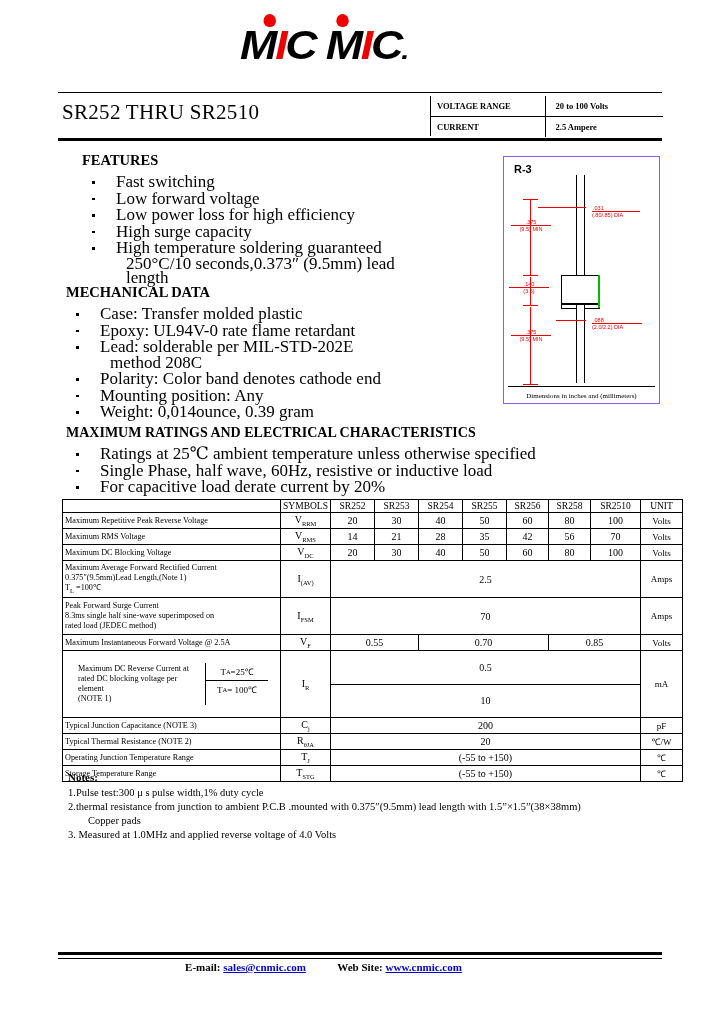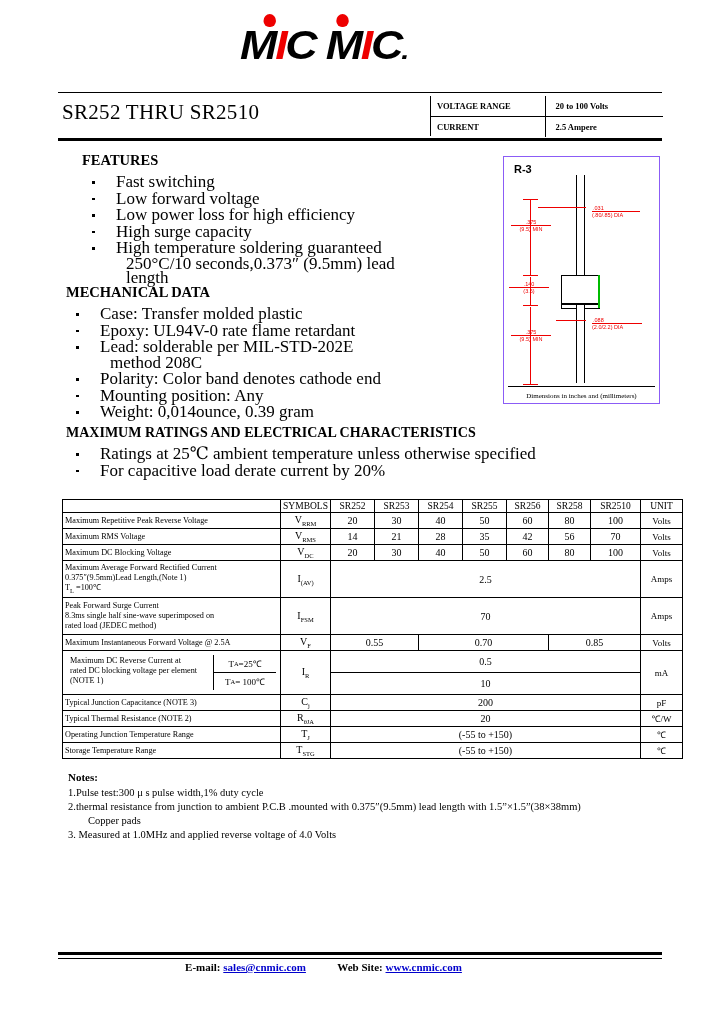--- a/index.html
+++ b/index.html
@@ -446,20 +446,21 @@
     </div>
 
     <div class="pkg-footer-rule"></div>
     <div class="pkg-footer">Dimensions in inches and (millimeters)</div>
   </div>
 
   <div id="ratings-block">
     <div class="h2">MAXIMUM RATINGS AND ELECTRICAL CHARACTERISTICS</div>
     <ul class="bullets">
       <li>Ratings at 25℃ ambient temperature unless otherwise specified</li>
+      <li>Single Phase, half wave, 60Hz, resistive or inductive load</li>
       <li>For capacitive load derate current by 20%</li>
     </ul>
   </div>
 
   <table class="main">
     <colgroup>
       <col style="width:218px">
       <col style="width:50px">
       <col style="width:44px">
       <col style="width:44px">
@@ -550,21 +551,21 @@
       <tr>
         <td class="desc">Maximum Instantaneous Forward Voltage @ 2.5A</td>
         <td class="sym"><span>V</span><sub>F</sub></td>
         <td class="val" colspan="2">0.55</td>
         <td class="val" colspan="3">0.70</td>
         <td class="val" colspan="2">0.85</td>
         <td class="unit">Volts</td>
       </tr>
 
       <tr>
-        <td class="desc" rowspan="2" style="padding:4px;">
+        <td class="desc" rowspan="2" style="padding:12px;">
           <div style="display:flex; height:100%;">
             <div style="flex:1; padding:1px 3px; line-height:10px;">
               <div>Maximum DC Reverse Current at</div>
               <div>rated DC blocking voltage per element</div>
               <div>(NOTE 1)</div>
             </div>
             <div style="width:62px; border-left:1px solid #000;">
               <div style="height:17px; display:flex; align-items:center; justify-content:center; border-bottom:1px solid #000; font-size:9px;">
                   <span>T</span>
                   <sub>A</sub>

